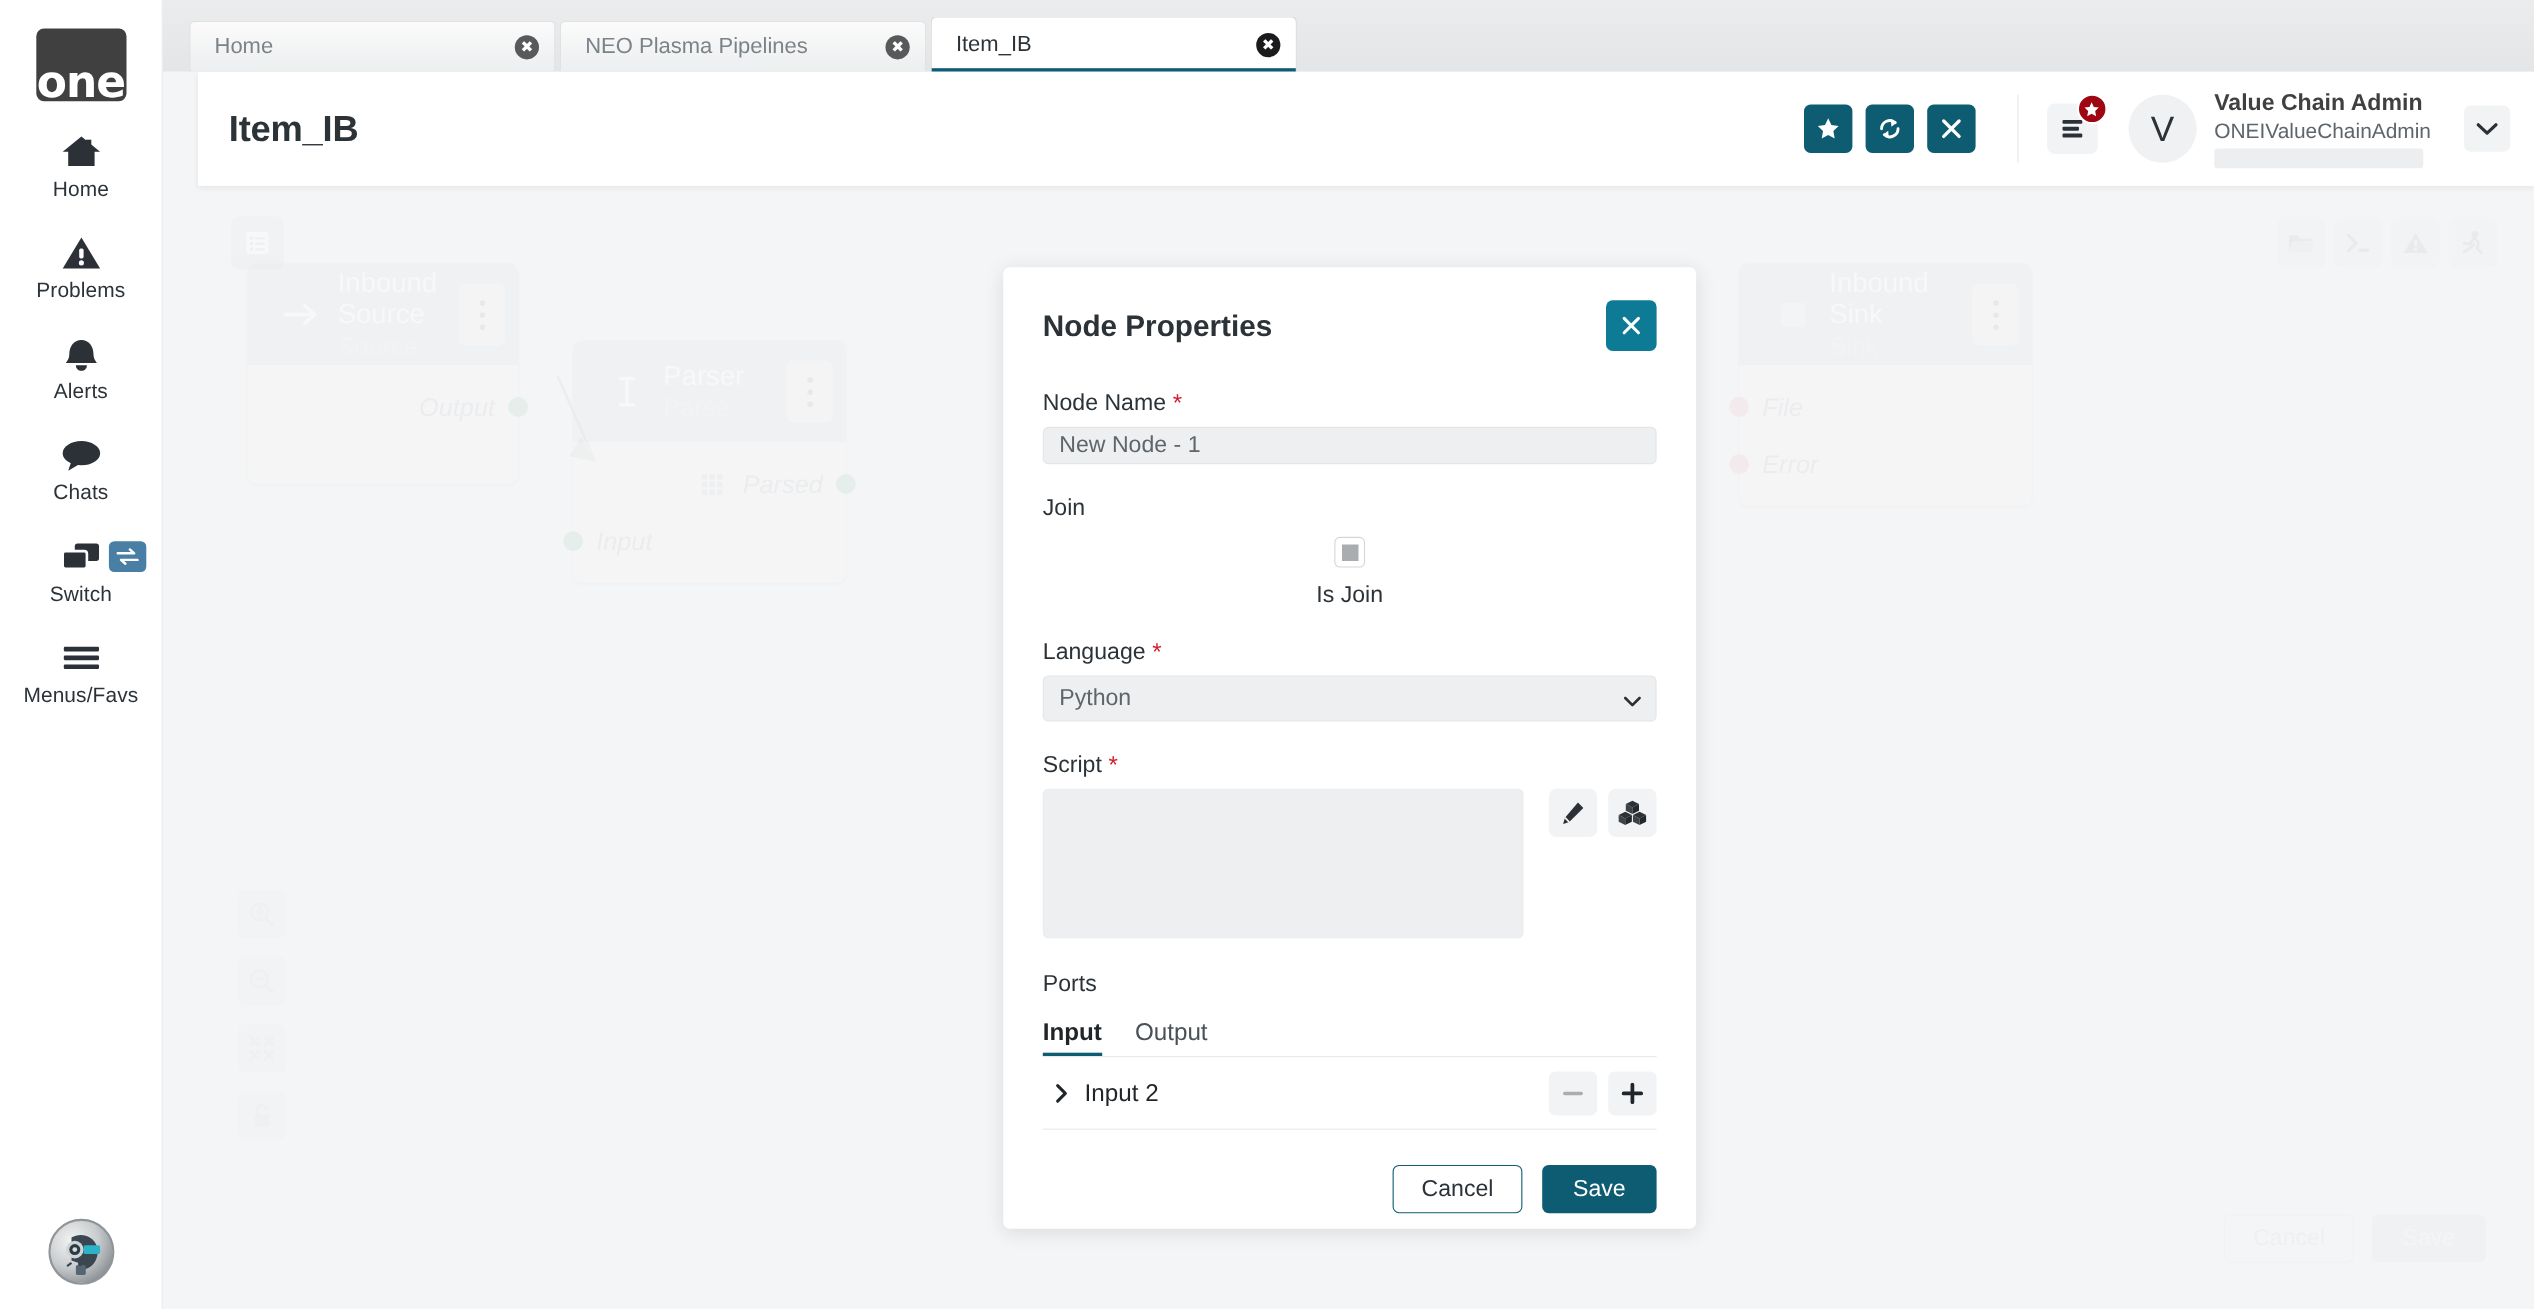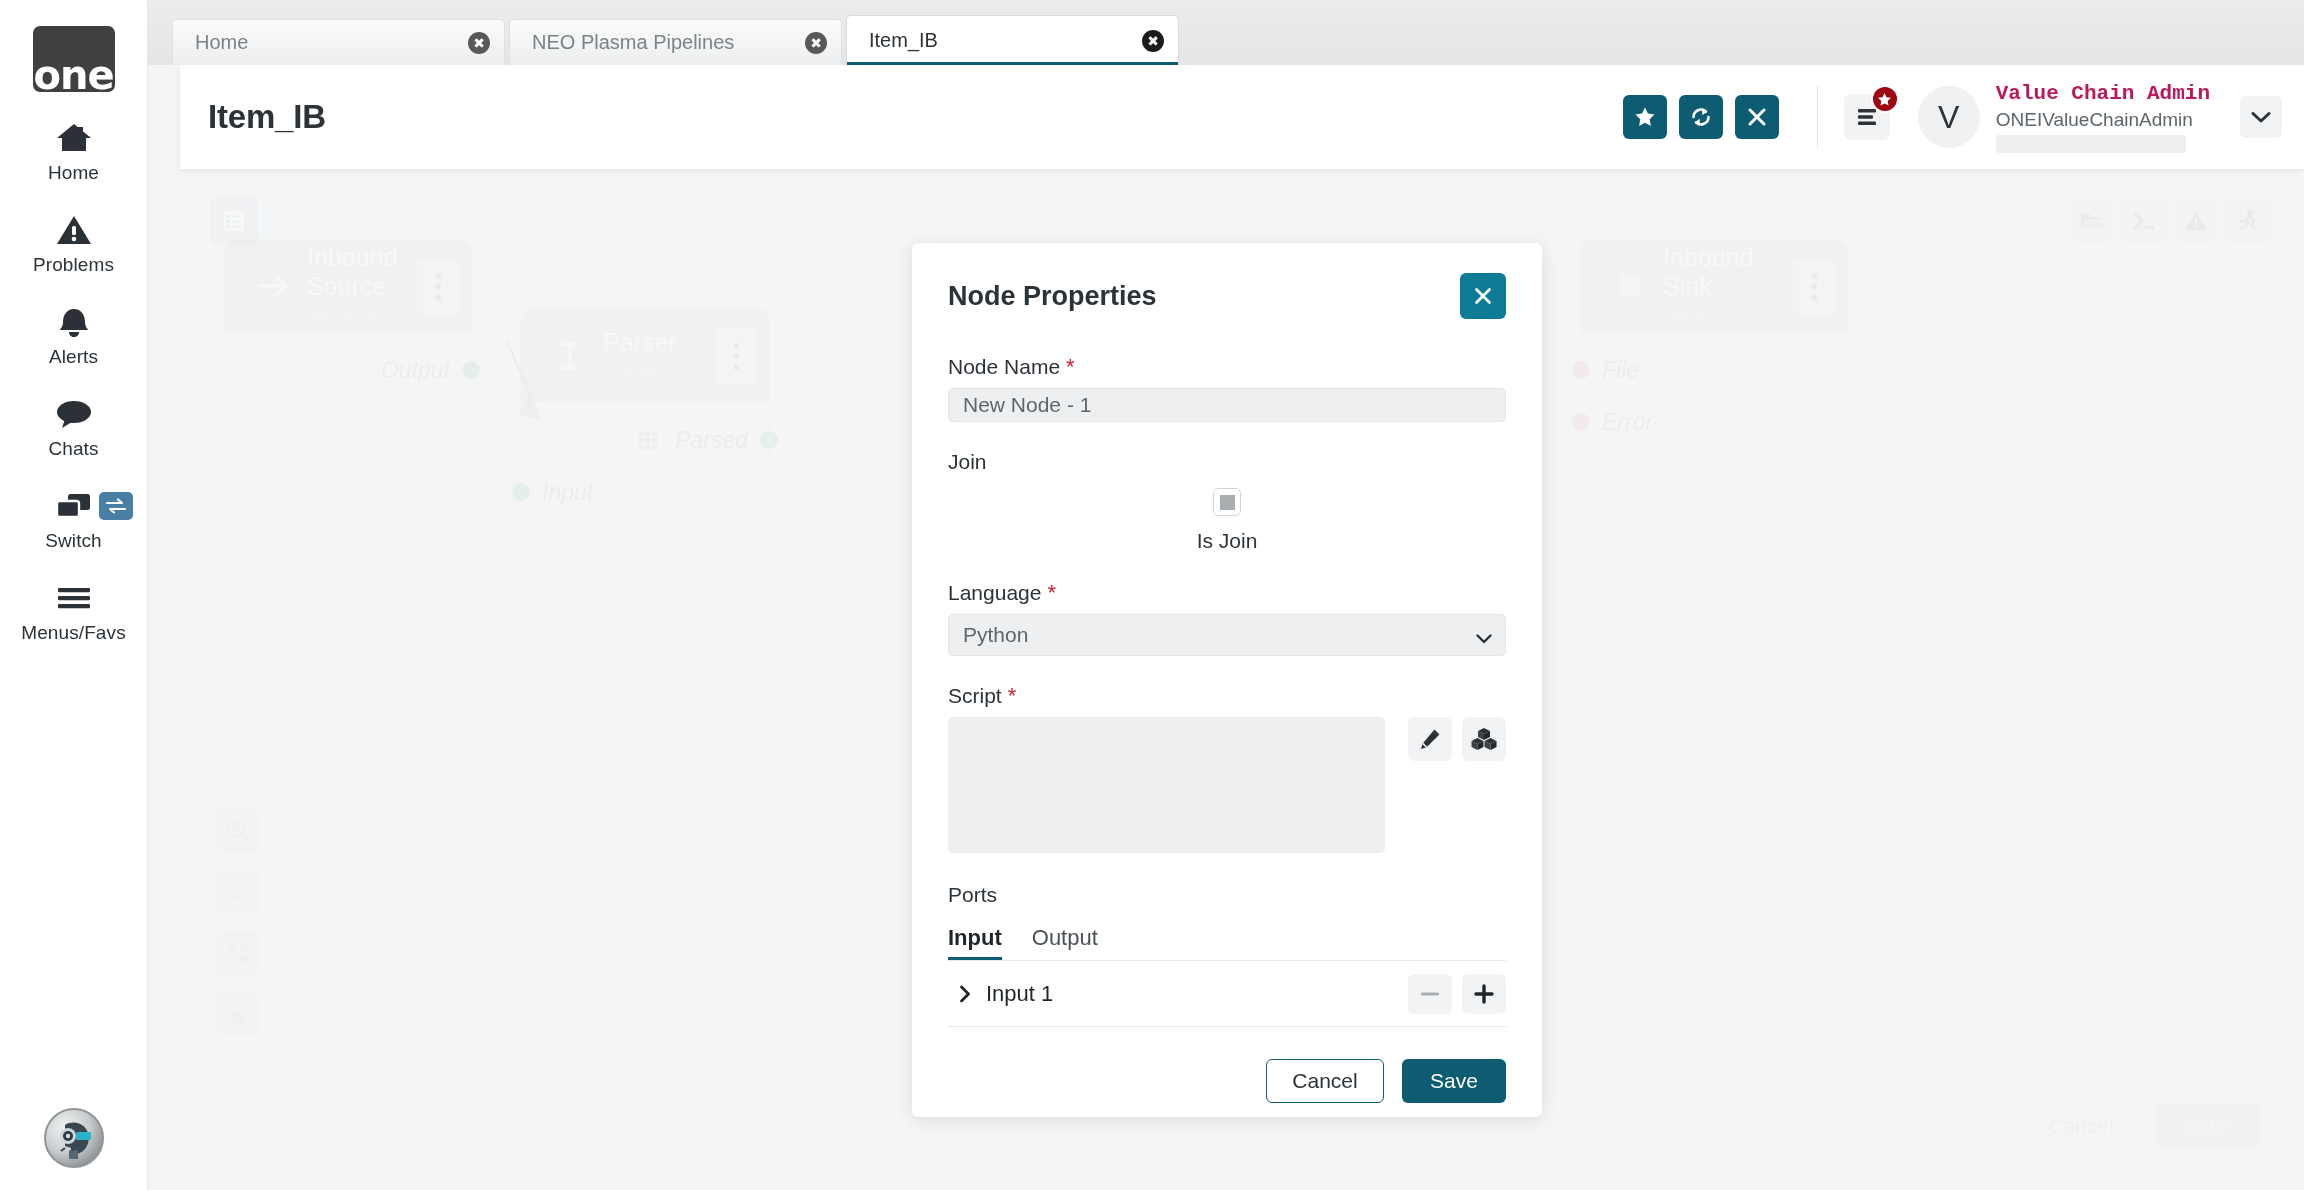--- a/index.html
+++ b/index.html
@@ -157,21 +157,21 @@
   }
   #user-avatar {
     width: 62px; height: 62px; border-radius: 50%;
     background: #f0f1f2;
     margin-left: 28px;
     display: flex; align-items: center; justify-content: center;
     font-size: 32px; color: #2c3338; font-weight: 400;
     cursor: pointer;
   }
   #user-meta { margin-left: 16px; line-height: 1.28; }
-  #user-name { font-size: 21px; font-weight: 700; color: #be185d; white-space: nowrap; font-family: Liberation Mono, monospace; }
+  #user-name { font-size: 21px; font-weight: 700; color: #404040; white-space: nowrap; }
   #user-login { font-size: 19px; color: #5e666b; white-space: nowrap; }
   #user-extra {
     margin-top: 3px; width: 190px; height: 18px;
     background: #eceeef; border-radius: 3px;
   }
   #user-chevron {
     width: 42px; height: 42px; border-radius: 6px;
     background: #f2f3f4;
     margin-left: 30px;
     display: flex; align-items: center; justify-content: center;
@@ -826,21 +826,21 @@
     <div class="ptab active">Input</div>
     <div class="ptab">Output</div>
   </div>
   <div id="port-list">
     <div class="port-row">
       <span class="port-chevron">
         <svg width="12" height="18" viewBox="0 0 12 18">
             <path d="M2.5 2 L9.5 9 L2.5 16" stroke="#1f2529" stroke-width="2.8" fill="none" stroke-linecap="round" stroke-linejoin="round"></path>
           </svg>
       </span>
-      <span class="port-name">Input 1</span>
+      <span class="port-name">Input 2</span>
       <span class="port-btns">
         <button class="port-btn">
           <svg width="20" height="6" viewBox="0 0 20 6">
               <rect x="1" y="1.4" width="18" height="3.2" rx="1.4" fill="#a9adb0"></rect>
             </svg>
         </button>
         <button class="port-btn">
           <svg width="20" height="20" viewBox="0 0 20 20">
               <path d="M10 2 V18 M2 10 H18" stroke="#1f2529" stroke-width="3.4" stroke-linecap="round"></path>
             </svg>

